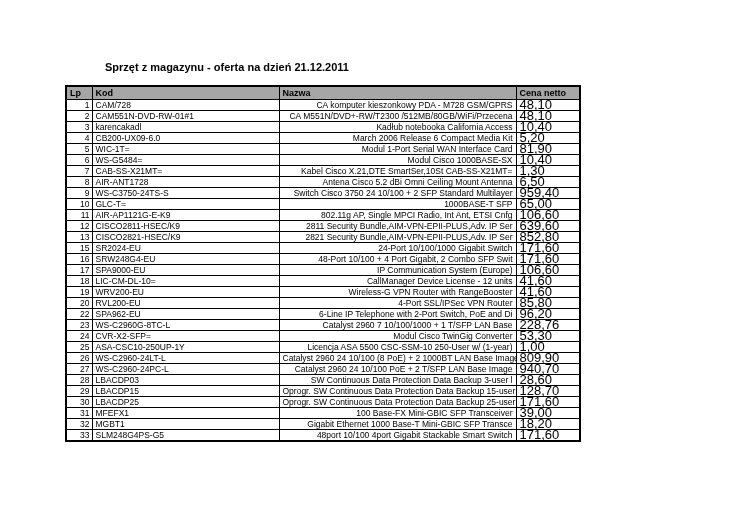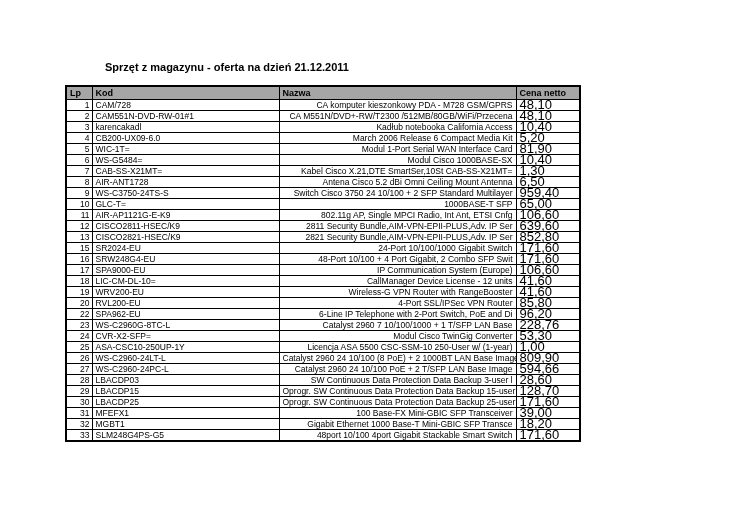--- a/index.html
+++ b/index.html
@@ -216,21 +216,21 @@
         <tr>
           <td class="cell-lp">26</td>
           <td class="cell-kod">WS-C2960-24LT-L</td>
           <td class="cell-nazwa">Catalyst 2960 24 10/100 (8 PoE) + 2 1000BT  LAN Base Image</td>
           <td class="cell-cena">809,90</td>
         </tr>
         <tr>
           <td class="cell-lp">27</td>
           <td class="cell-kod">WS-C2960-24PC-L</td>
           <td class="cell-nazwa">Catalyst 2960 24 10/100 PoE + 2 T/SFP  LAN Base Image</td>
-          <td class="cell-cena">594,66</td>
+          <td class="cell-cena">940,70</td>
         </tr>
         <tr>
           <td class="cell-lp">28</td>
           <td class="cell-kod">LBACDP03</td>
           <td class="cell-nazwa">SW Continuous Data Protection Data Backup 3-user l</td>
           <td class="cell-cena">28,60</td>
         </tr>
         <tr>
           <td class="cell-lp">29</td>
           <td class="cell-kod">LBACDP15</td>

